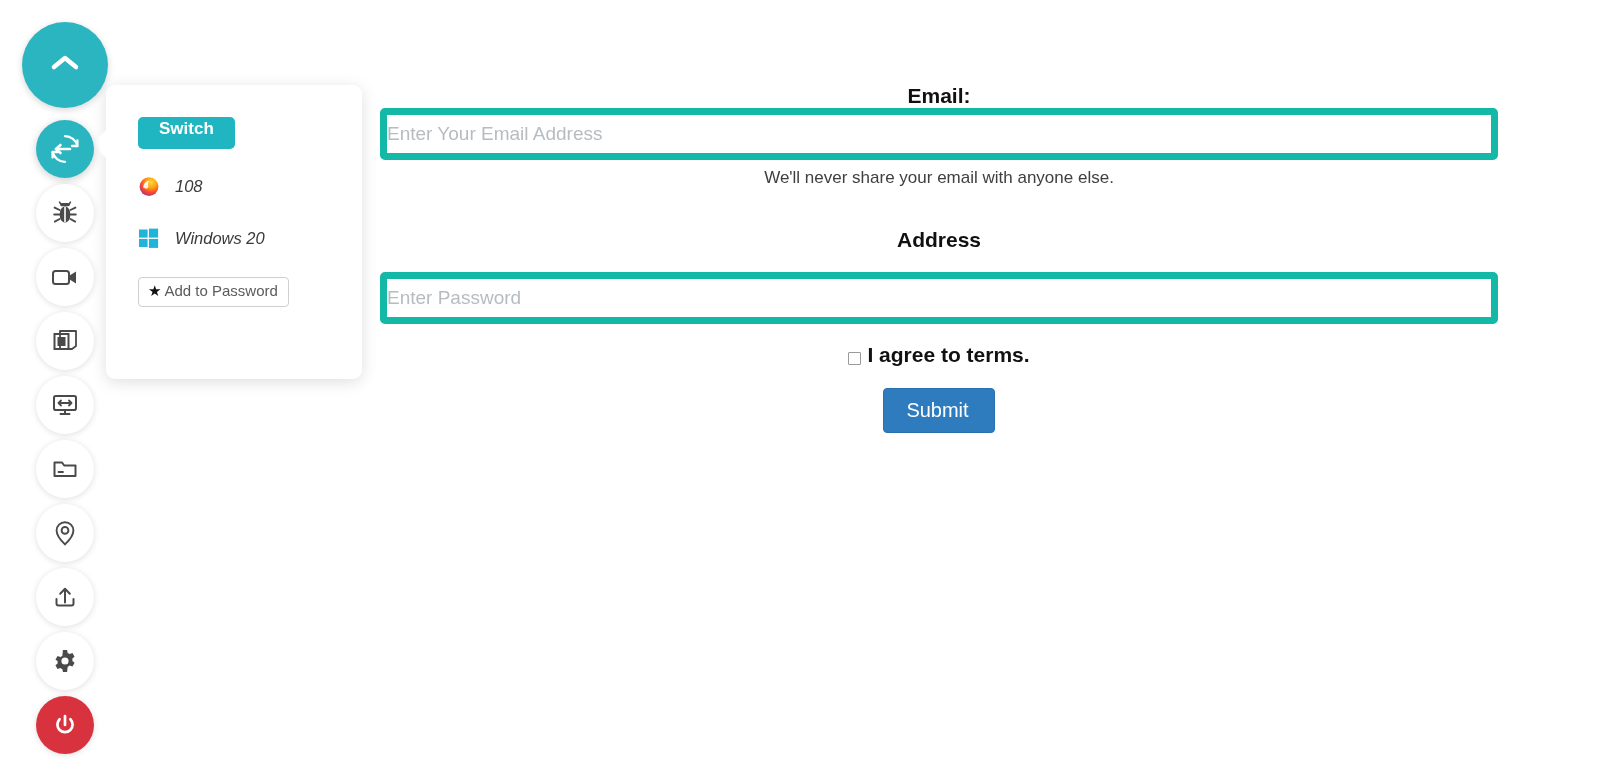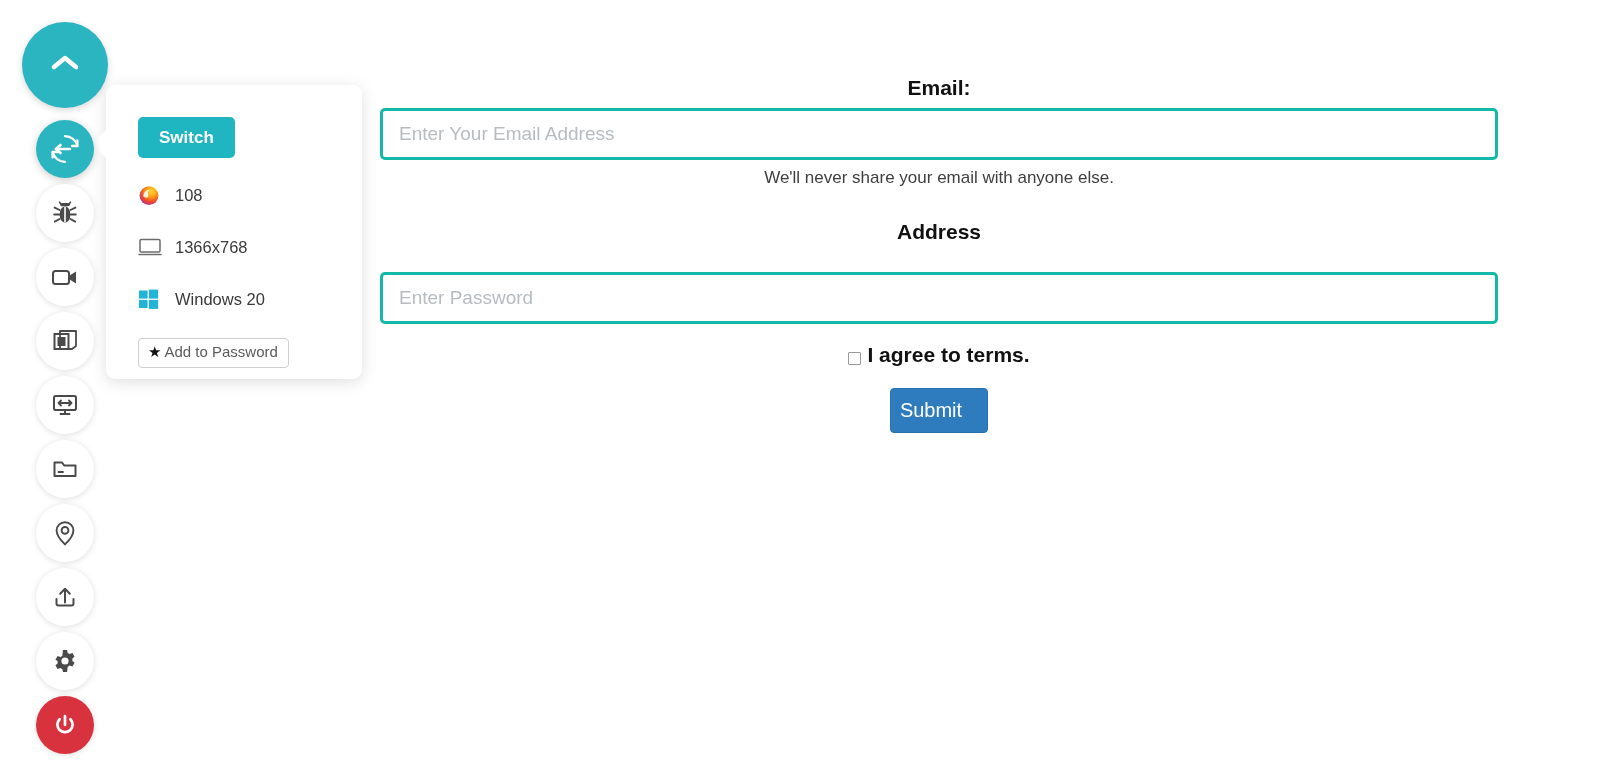--- a/index.html
+++ b/index.html
@@ -59,28 +59,28 @@
     border-right: 14px solid #ffffff;
   }
   #popup-inner { padding: 32px 0 0 32px; }
 
   .switch-btn {
     display: inline-block;
     background: #1fb6c1;
     color: #ffffff;
     font-size: 17px; font-weight: bold;
     border: none; border-radius: 5px;
-    padding: 12px 21px 12px 21px;
+    padding: 3px 21px 12px 21px;
     cursor: pointer;
     line-height: 1;
   }
 
   .info-row {
     display: flex; align-items: center;
-    height: 30px; margin-top: 22px;
+    height: 30px; margin-top: 22px; font-style: italic;
   }
   .info-row .row-icon {
     width: 26px; height: 22px;
     display: flex; align-items: center; justify-content: flex-start;
     flex: 0 0 26px;
   }
   .info-row .row-text {
     margin-left: 11px;
     font-size: 16.5px;
     color: #3a3a3a;
@@ -103,30 +103,30 @@
 
   
   #form {
     position: absolute; left: 380px; top: 0; width: 1118px; height: 780px;
   }
   .field-label {
     text-align: center;
     font-size: 21px;
     font-weight: bold;
     color: #111111;
-    margin: 4px;
+    margin: 12px;
   }
   .text-input {
     display: block;
     width: 1118px;
     height: 52px;
-    border: 3px solid #14b8a6;
+    border: 7px solid #14b8a6;
     border-radius: 5px;
     background: #ffffff;
-    padding: 0 16px;
+    padding: 0 0;
     font-size: 19px;
     color: #444;
     font-family: "Liberation Sans", sans-serif;
     outline: none;
   }
   .text-input::placeholder { color: #b7bcc1; }
   .help-text {
     text-align: center;
     font-size: 17px;
     color: #404040;
@@ -150,21 +150,21 @@
     cursor: pointer;
   }
   .submit-btn {
     display: block;
     margin: 0 auto;
     background: #2e7cbe;
     color: #ffffff;
     border: 1px solid #2a72af;
     border-radius: 4px;
     font-size: 20px;
-    padding: 10px 25px 11px 9px;
+    padding: 10px 25px 11px 22px;
     cursor: pointer;
     font-family: "Liberation Sans", sans-serif;
     line-height: 1.1;
   }
 
   .abs { position: absolute; }
 </style>
 </head>
 <body>
 
@@ -306,29 +306,20 @@
             </defs>
             <circle cx="11" cy="11.6" r="9.4" fill="url(#ffg)"></circle>
             <path d="M5.2 12.5 C5.2 8.4 8.6 5.6 12 5.4 C10 7 9.6 8.9 10.2 10.6
                      C10.9 12.6 9.4 14.1 7.8 13.6 C6.6 13.2 5.6 13 5.2 12.5 Z" fill="#ffffff" opacity="0.88"></path>
             <path d="M16.6 3.5 C17.9 4.6 18.6 6.1 18.8 7.2 C18.1 6.2 17 5.2 15.8 4.8 Z" fill="#ffd83a"></path>
           </svg>
         </span>
         <span class="row-text">108</span>
       </div>
 
-      <div class="info-row">
-        <span class="row-icon">
-          <svg width="24" height="20" viewBox="0 0 24 20">
-            <rect x="2" y="2.5" width="20" height="12.5" rx="1.2" fill="none" stroke="#6c6c6c" stroke-width="1.5"></rect>
-            <path d="M1 17.5 L23 17.5" stroke="#6c6c6c" stroke-width="1.5" stroke-linecap="round"></path>
-          </svg>
-        </span>
-        <span class="row-text">1366x768</span>
-      </div>
 
       <div class="info-row">
         <span class="row-icon">
           <svg width="21" height="21" viewBox="0 0 21 21">
             <rect x="1" y="1.5" width="8.6" height="8.1" fill="#21b3d8"></rect>
             <rect x="10.9" y="0.6" width="9.2" height="9" fill="#21b3d8"></rect>
             <rect x="1" y="10.9" width="8.6" height="8.1" fill="#21b3d8"></rect>
             <rect x="10.9" y="10.9" width="9.2" height="9" fill="#21b3d8"></rect>
           </svg>
         </span>

